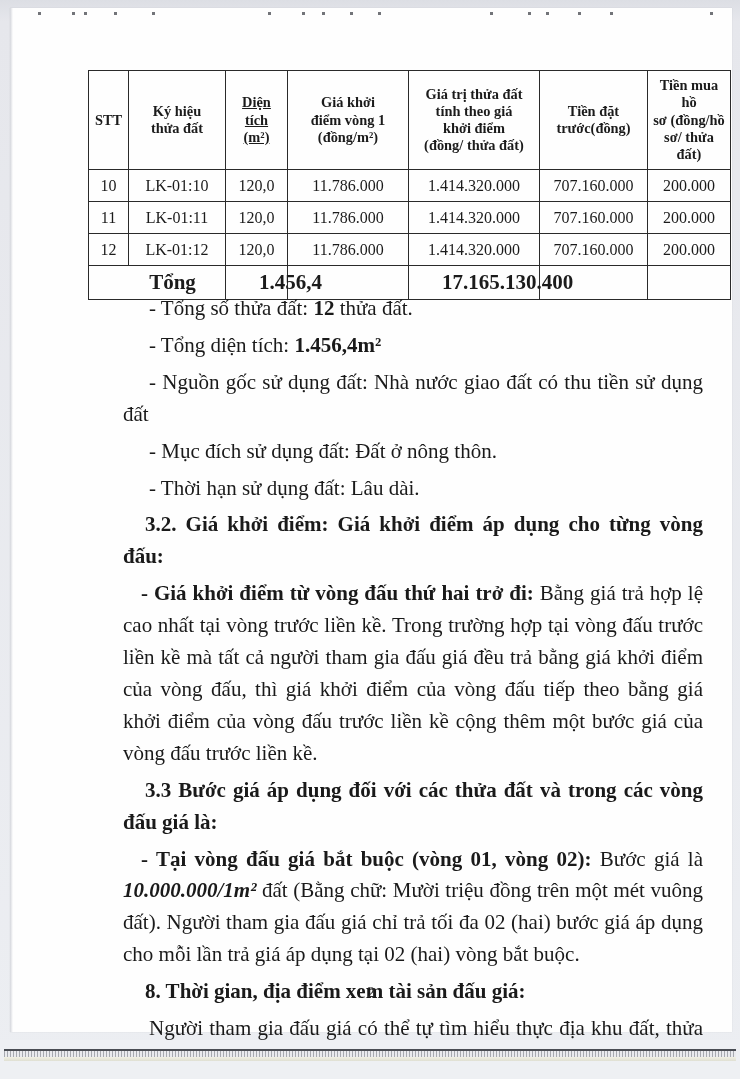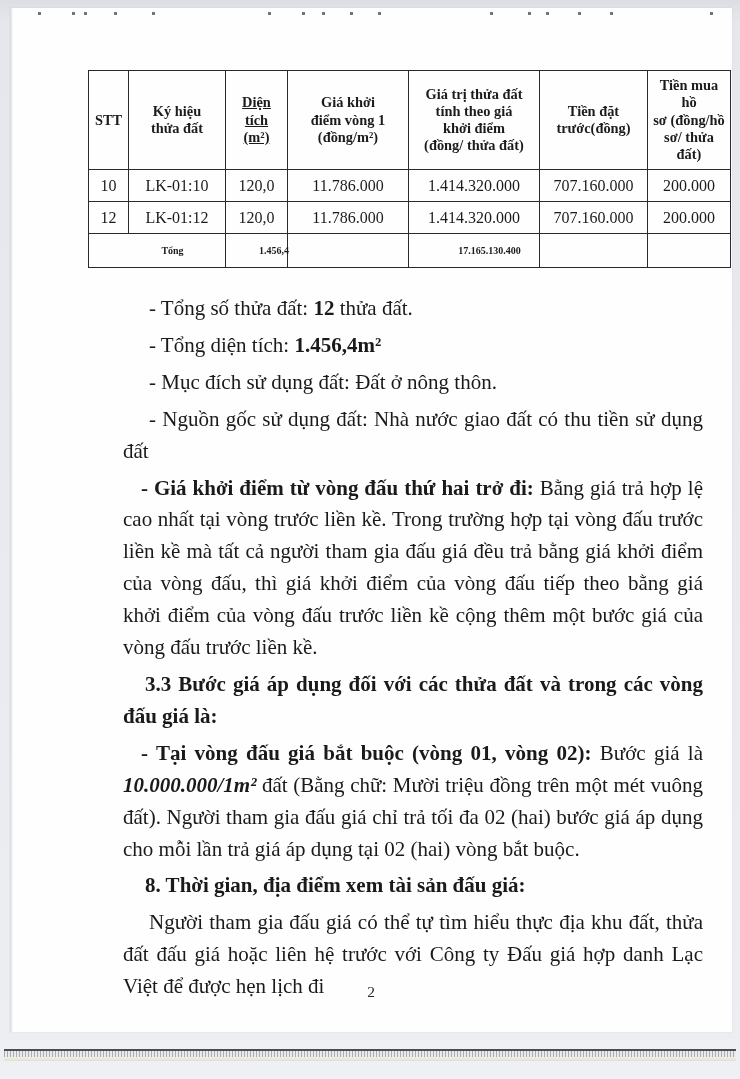--- a/index.html
+++ b/index.html
@@ -124,21 +124,21 @@
     height: 82px;
     font-size: 14.4px;
   }
   table.land tbody td {
     height: 32px;
     font-size: 16px;
   }
   table.land tr.total-row td {
     font-weight: bold;
     height: 34px;
-    font-size: 10px;
+    font-size: 21px;
     padding-left: 33px;
   }
   .c0 { width: 40px; }
   .c1 { width: 97px; }
   .c2 { width: 62px; text-decoration: underline; }
   .c3 { width: 121px; }
   .c4 { width: 131px; margin-top: 18px; }
   .c5 { width: 108px; }
   .c6 { width: 83px; }
 
@@ -245,20 +245,29 @@
             <tr>
               <td>10</td>
               <td>LK-01:10</td>
               <td>120,0</td>
               <td>11.786.000</td>
               <td>1.414.320.000</td>
               <td>707.160.000</td>
               <td>200.000</td>
             </tr>
             <tr>
+              <td>11</td>
+              <td>LK-01:11</td>
+              <td>120,0</td>
+              <td>11.786.000</td>
+              <td>1.414.320.000</td>
+              <td>707.160.000</td>
+              <td>200.000</td>
+            </tr>
+            <tr>
               <td>12</td>
               <td>LK-01:12</td>
               <td>120,0</td>
               <td>11.786.000</td>
               <td>1.414.320.000</td>
               <td>707.160.000</td>
               <td>200.000</td>
             </tr>
             <tr class="total-row">
               <td colspan="2">Tổng</td>
@@ -271,25 +280,27 @@
           </tbody>
         </table>
       </div>
 
       <div class="doc-body">
 
         <p class="bullet-line"><span>- Tổng số thửa đất: </span><b>12</b><span> thửa đất.</span></p>
 
         <p class="bullet-line"><span>- Tổng diện tích: </span><b>1.456,4m²</b></p>
 
+        <p class="bullet-line"><span>- Nguồn gốc sử dụng đất: Nhà nước giao đất có thu tiền sử dụng đất</span></p>
+
         <p class="bullet-line"><span>- Mục đích sử dụng đất: Đất ở nông thôn.</span></p>
 
-        <p class="bullet-line"><span>- Nguồn gốc sử dụng đất: Nhà nước giao đất có thu tiền sử dụng đất</span></p>
-
-
+        <p class="bullet-line"><span>- Thời hạn sử dụng đất: Lâu dài.</span></p>
+
+        <p class="heading">3.2. Giá khởi điểm: Giá khởi điểm áp dụng cho từng vòng đấu:</p>
 
 
         <p class="para ind-sm"><b>- Giá khởi điểm từ vòng đấu thứ hai trở đi:</b><span> Bằng giá trả hợp lệ cao nhất tại vòng trước liền kề. Trong trường hợp tại vòng đấu trước liền kề mà tất cả người tham gia đấu giá đều trả bằng giá khởi điểm của vòng đấu, thì giá khởi điểm của vòng đấu tiếp theo bằng giá khởi điểm của vòng đấu trước liền kề cộng thêm một bước giá của vòng đấu trước liền kề.</span></p>
 
         <p class="heading">3.3 Bước giá áp dụng đối với các thửa đất và trong các vòng đấu giá là:</p>
 
         <p class="para ind-sm"><b>- Tại vòng đấu giá bắt buộc (vòng 01, vòng 02):</b><span> Bước giá là </span><b class="nowrap">10.000.000/1m²</b><span>  đất (Bằng chữ: Mười triệu đồng trên một mét vuông đất). Người tham gia đấu giá chỉ trả tối đa 02 (hai) bước giá áp dụng cho mỗi lần trả giá áp dụng tại 02 (hai) vòng bắt buộc.</span></p>
 
 
 

